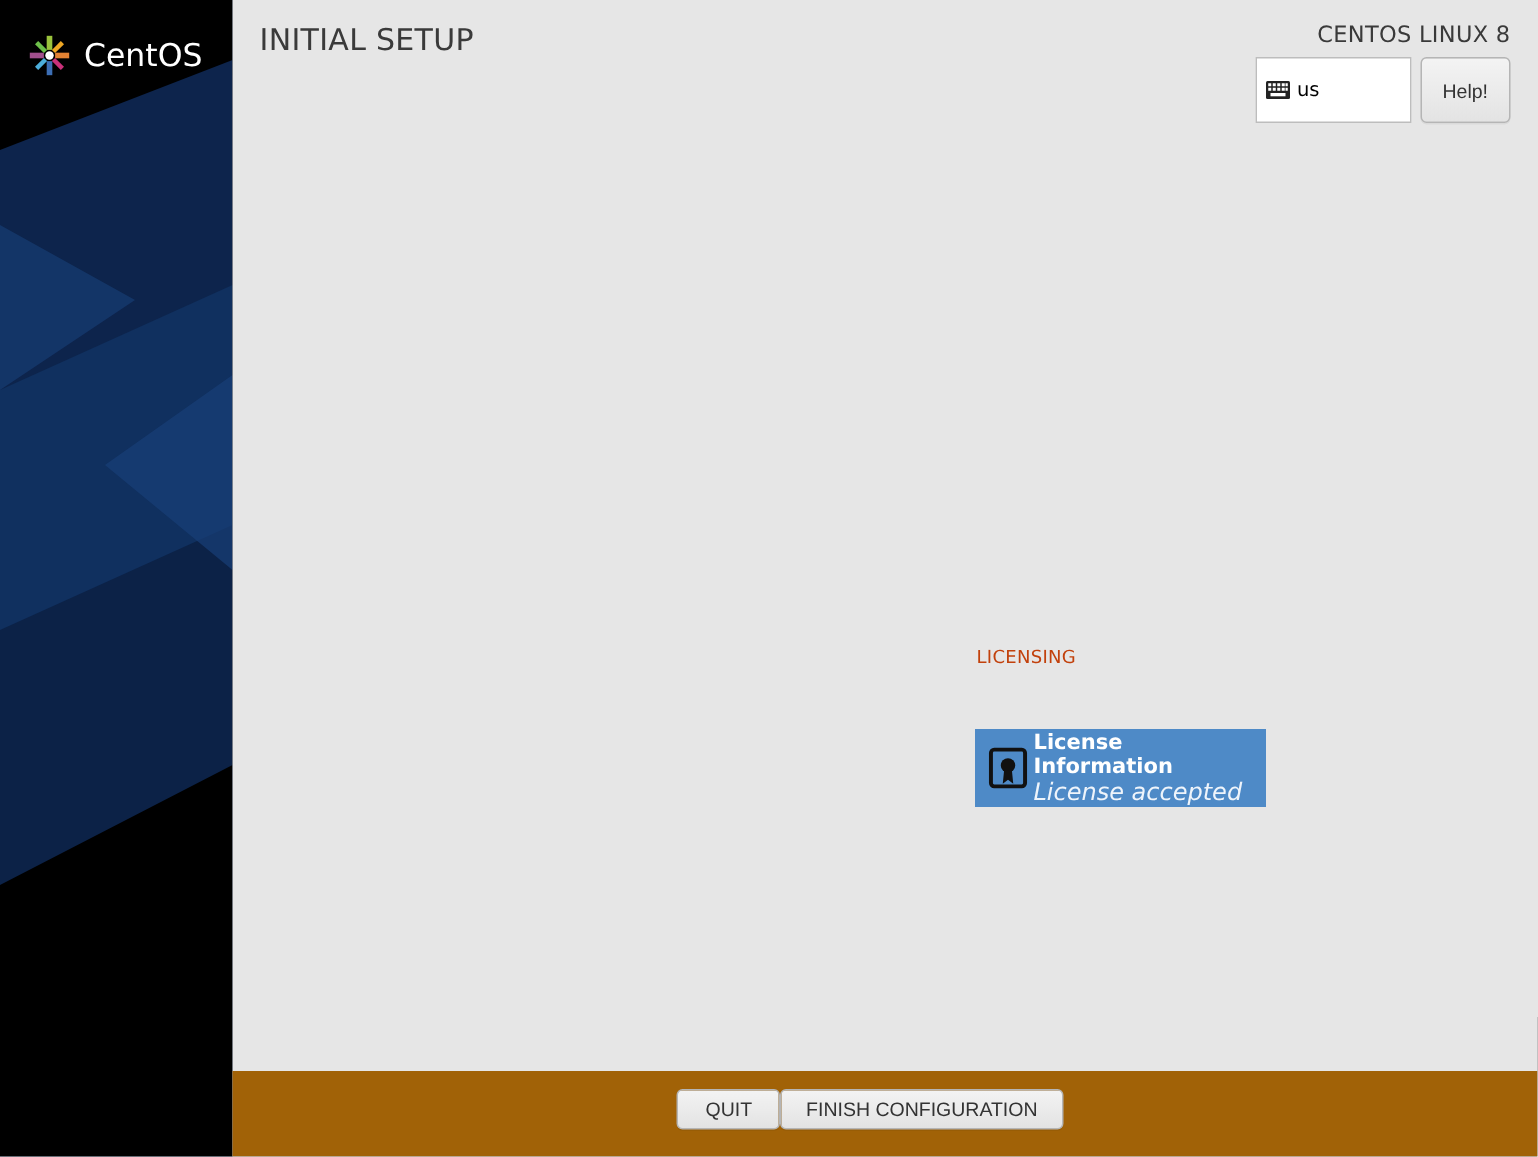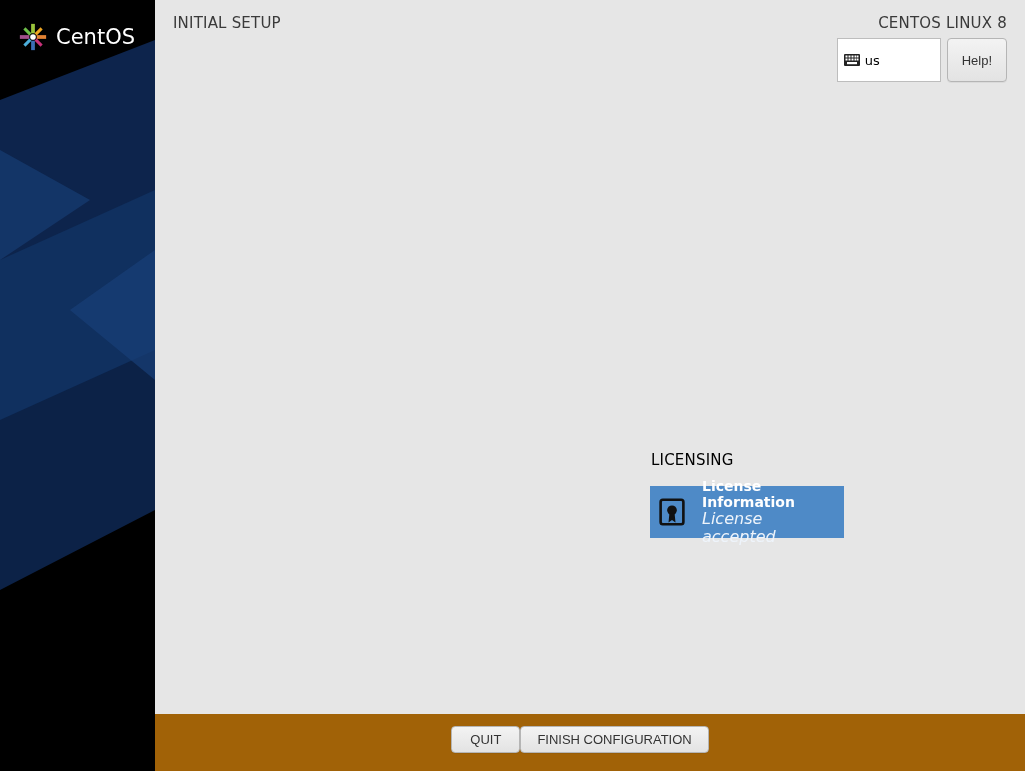--- a/index.html
+++ b/index.html
@@ -17,44 +17,44 @@
       position: absolute; top: 22px; left: 18px; display: flex; align-items: center; gap: 8px; justify-content: center;
     }
     .logo-wrap .logo-icon { width: 30px; height: 30px; }
     .logo-wrap .logo-text { color: #fff; font-size: 21px; font-weight: 400; }
     .main {
       flex: 1; display: flex; flex-direction: column; background: #e6e6e6; position: relative;
     }
     .header {
       padding: 14px 18px 0 18px; display: flex; justify-content: space-between; align-items: flex-start;
     }
-    .header .title { font-size: 15px; color: #3a3a3a; letter-spacing: .2px; font-weight: 400; }
+    .header .title { font-size: 20px; color: #3a3a3a; letter-spacing: .2px; font-weight: 400; }
     .header .right { text-align: right; }
     .header .os { font-size: 15px; color: #3a3a3a; letter-spacing: .2px; margin-bottom: 6px; }
     .header .controls { display: flex; gap: 6px; justify-content: flex-end; align-items: stretch; }
     .kbd-sel {
       background: #fff; border: 1px solid #bdbdbd; height: 44px; width: 104px;
       display: flex; align-items: center; gap: 5px; padding: 0 6px; font-size: 13px;
     }
     .kbd-sel .kbd-icon { width: 16px; height: 12px; }
     .btn {
       background: linear-gradient(#f3f3f3, #e3e3e3);
       border: 1px solid #b5b5b5; border-radius: 4px;
       font-size: 13px; color: #333; padding: 5px 14px; cursor: pointer;
       box-shadow: 0 1px 0 rgba(0,0,0,.05);
     }
     .content { flex: 1; position: relative; }
     .section-title {
-      position: absolute; left: 496px; top: 349px; font-size: 15px; color: #000000; letter-spacing: .2px; margin-top: 20px;
+      position: absolute; left: 496px; top: 349px; font-size: 12px; color: #c2410c; letter-spacing: .2px;
     }
     .spoke {
       position: absolute; left: 495px; top: 404px;
       width: 194px; height: 52px;
       background: #4e8ac7;
-      display: flex; align-items: center; padding: 4px 8px; gap: 16px; cursor: pointer;
+      display: flex; align-items: center; padding: 4px 8px; gap: 3px; cursor: pointer;
     }
     .spoke .spoke-icon { width: 28px; height: 28px; flex-shrink: 0; }
     .spoke .texts .t1 { color: #fff; font-size: 14px; font-weight: 600; line-height: 1.15; }
     .spoke .texts .t2 { color: #eef4fb; font-size: 16px; font-style: italic; line-height: 1.15; }
     .footer {
       background: #a16207; border-top: 0; padding: 12px 28px 18px 8px;
       display: flex; justify-content: center;
     }
     .quit-btn { padding: 5px 18px; }
     .finish-btn { padding: 5px 16px; }

